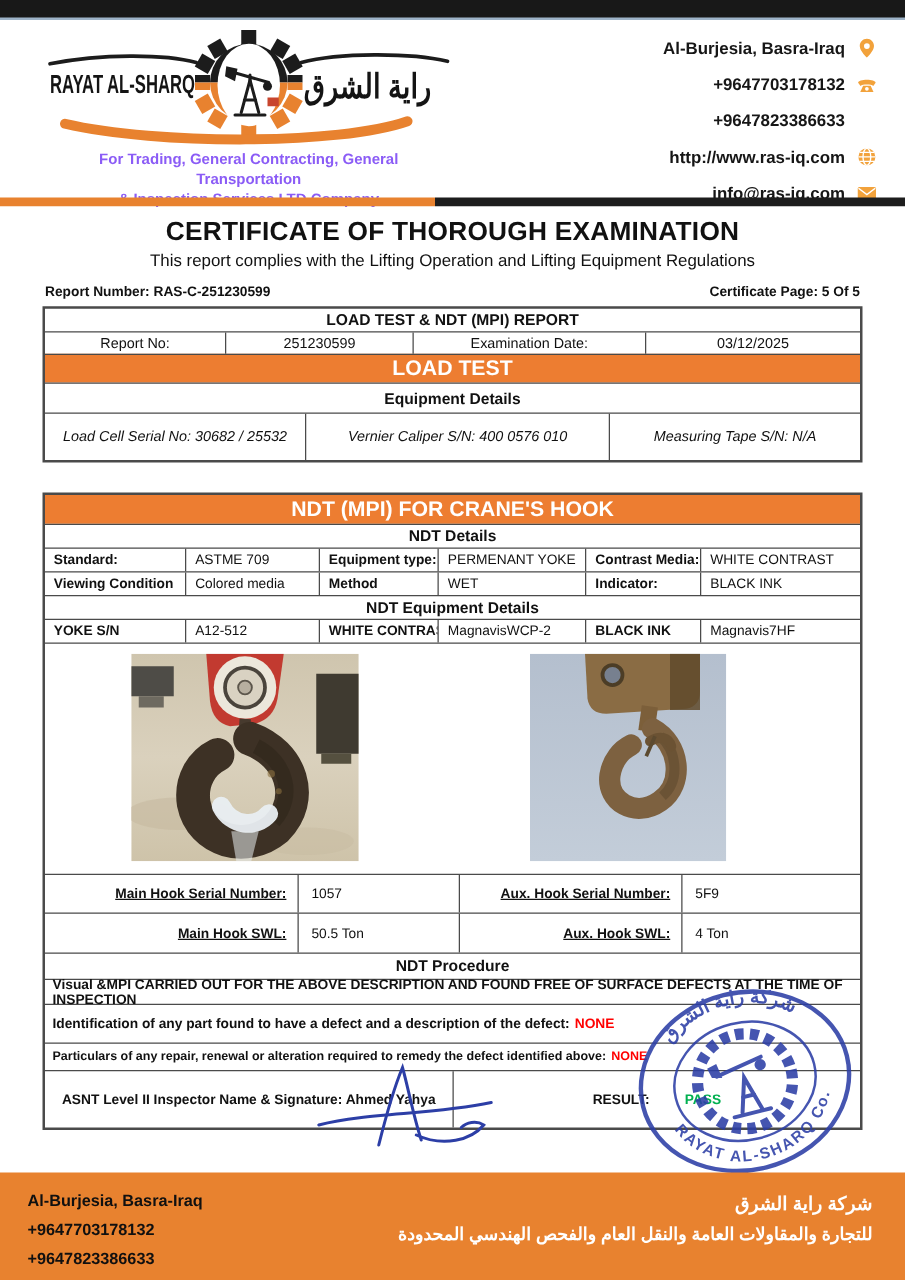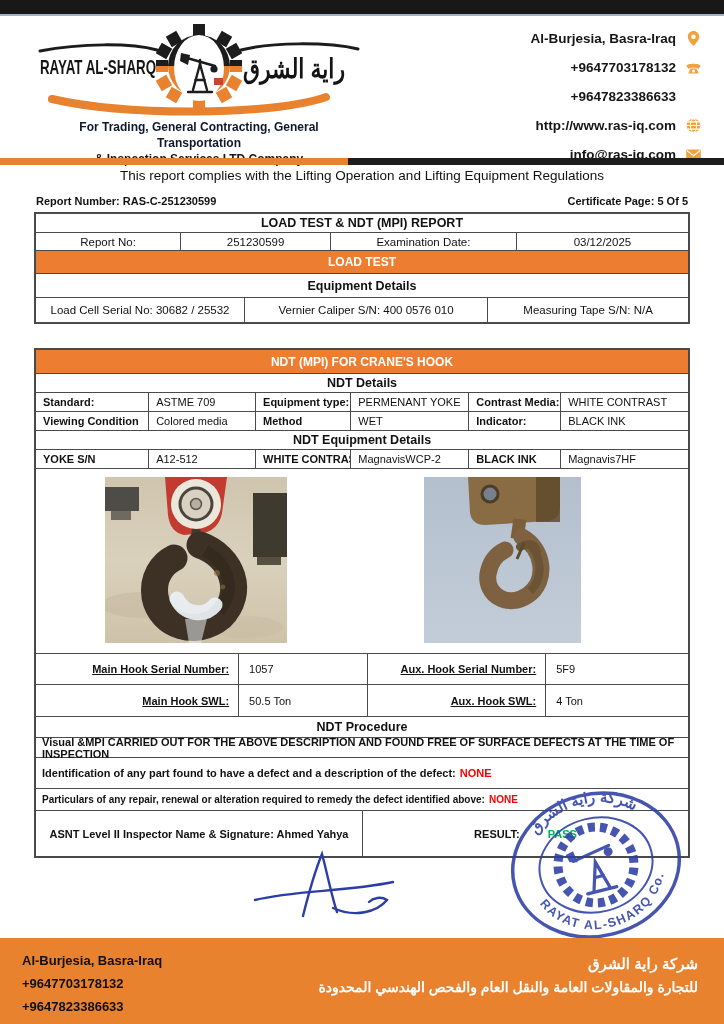--- a/index.html
+++ b/index.html
@@ -6,21 +6,21 @@
   .page{position:relative;width:724px;height:1024px;background:#fff;overflow:hidden;
         font-family:"Liberation Sans",sans-serif;color:#111;}
 
   
   .topbar{height:14px;background:#181818;border-bottom:2px solid #9db3c8;}
 
   
   .header{display:flex;justify-content:space-between;align-items:flex-start;height:142px;}
   .logo-block{margin-left:36px;width:326px;}
   .logo-svg{display:block;width:326px;height:102px;}
-  .tagline{text-align:center;font-weight:bold;font-size:12px;color:#0f172a;line-height:16px;margin-top:1px;}
+  .tagline{text-align:center;font-weight:bold;font-size:12px;color:#8b5cf6;line-height:16px;margin-top:1px;}
   .contact-block{margin-right:22px;margin-top:8px;display:flex;flex-direction:column;}
   .contact-row{display:flex;justify-content:flex-end;align-items:center;height:29px;
                font-size:13.5px;font-weight:bold;color:#161616;}
   .ct-icon{width:26px;height:18px;display:flex;justify-content:flex-end;align-items:center;}
   .ct-icon svg{width:17px;height:17px;}
 
   
   .divider{display:flex;height:7px;}
   .divider-orange{width:348px;background:#E8822F;}
   .divider-black{flex:1;background:#1d1d1d;}
@@ -34,30 +34,30 @@
   
   .doc-table{width:652px;margin:0 auto;border:2px solid #4a4a4a;box-sizing:content-box;}
   .table1{margin-top:5px;}
   .table2{margin-top:24px;}
   .row{border-top:1px solid #4a4a4a;display:flex;align-items:center;box-sizing:border-box;
        font-size:11.5px;}
   .row:first-child{border-top:none;}
   .cell{box-sizing:border-box;border-left:1px solid #4a4a4a;height:100%;display:flex;
         align-items:center;justify-content:center;overflow:hidden;white-space:nowrap;}
   .cell:first-child{border-left:none;}
-  .orange-bar{background:#ED7D31;color:#fff;font-weight:bold;font-size:12px;justify-content:center;}
+  .orange-bar{background:#ED7D31;color:#fff;font-weight:bold;font-size:17px;justify-content:center;}
   .sec{justify-content:center;font-weight:bold;font-size:12.5px;}
   .bold{font-weight:bold;}
   .red{color:#ff0000;margin-left:4px;font-weight:bold;}
   .green{color:#00B050;margin-left:4px;font-weight:bold;padding-left:24px;}
 
   .r-t18{height:18px;}
   .r-loadtest{height:23px;}
   .r-eqdet{height:24px;}
-  .r-eqrow{height:25px;}
+  .r-eqrow{height:38px;font-style:italic;}
   .r-bar23{height:23px;}
   .r-19{height:19px;}
   .r-photo{height:185px;position:relative;display:block;}
   .r-hookdet{height:21px;}
   .r-serial{height:31px;}
   .r-swl{height:32px;}
   .r-proc{height:21px;}
   .r-text1{height:20px;font-weight:bold;font-size:11px;justify-content:flex-start;padding-left:6px;}
   .r-text2{height:31px;font-weight:bold;font-size:11px;justify-content:flex-start;padding-left:6px;}
   .r-text3{height:22px;font-weight:bold;font-size:10px;justify-content:flex-start;padding-left:6px;}
@@ -223,20 +223,21 @@
         </span>
       </div>
     </div>
   </div>
 
   <div class="divider">
     <div class="divider-orange"></div>
     <div class="divider-black"></div>
   </div>
 
+  <div class="main-title">CERTIFICATE OF THOROUGH EXAMINATION</div>
   <div class="subtitle">This report complies with the Lifting Operation and Lifting Equipment Regulations</div>
 
   <div class="meta-row">
     <span>Report Number: RAS-C-251230599</span>
     <span>Certificate Page: 5 Of 5</span>
   </div>
 
   <div class="doc-table table1">
     <div class="row r-t18 sec">LOAD TEST &amp; NDT (MPI) REPORT</div>
     <div class="row r-t18">

